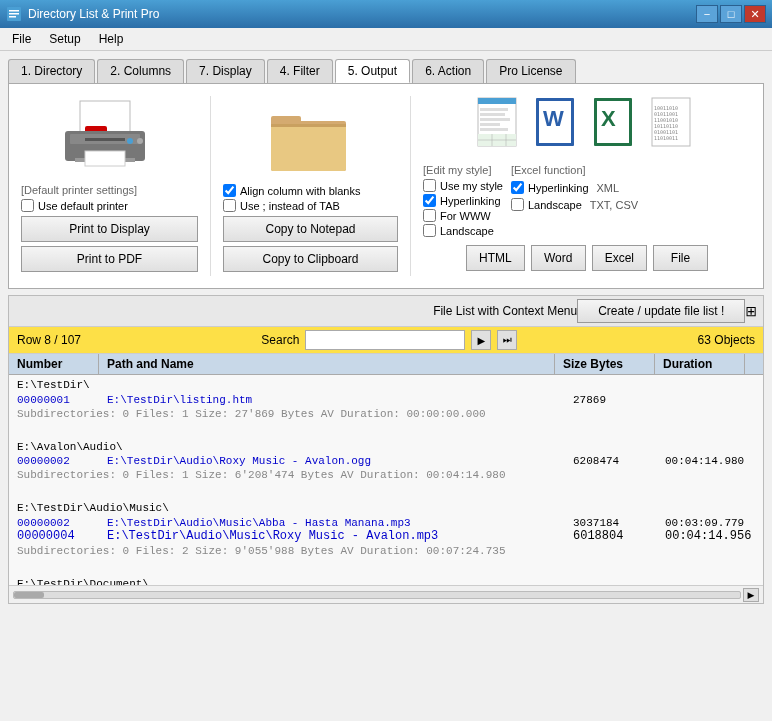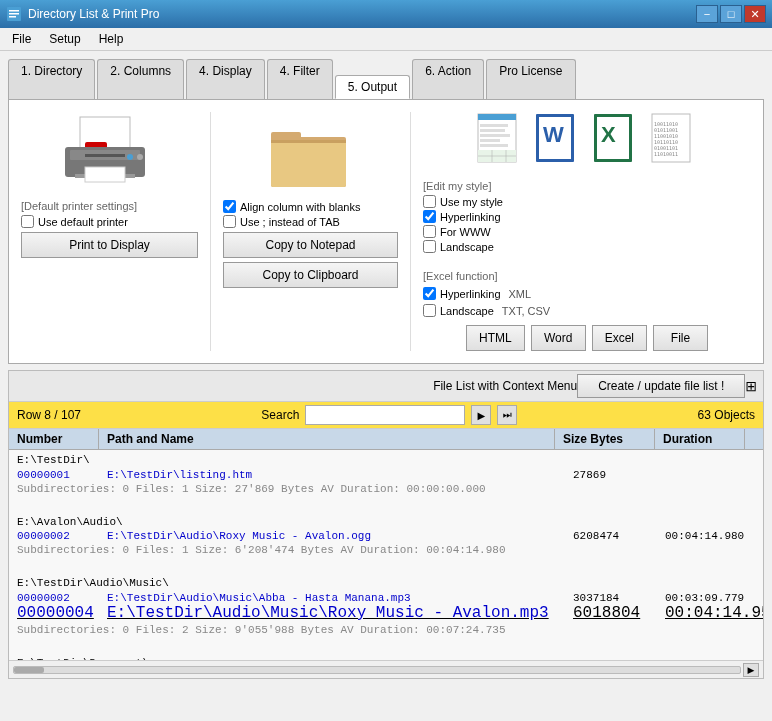--- a/index.html
+++ b/index.html
@@ -51,21 +51,20 @@
       border: 1px solid #aaa;
       border-bottom: none;
       cursor: pointer;
       font-size: 12px;
       border-radius: 3px 3px 0 0;
     }
     .tab.active {
       background: white;
       border-bottom: 1px solid white;
       z-index: 1;
-      margin-top: 16px;
     }
     
     .tab-content {
       background: white;
       border: 1px solid #aaa;
       padding: 12px;
     }
     
     .section-icon { display: flex; justify-content: center; margin-bottom: 8px; }
     
@@ -195,21 +194,21 @@
   <span class="menu-item">File</span>
   <span class="menu-item">Setup</span>
   <span class="menu-item">Help</span>
 </div>
 
 <div class="main-content">
 
   <div class="tabs">
     <div class="tab">1. Directory</div>
     <div class="tab">2. Columns</div>
-    <div class="tab">4. Display</div>
+    <div class="tab">7. Display</div>
     <div class="tab">4. Filter</div>
     <div class="tab active">5. Output</div>
     <div class="tab">6. Action</div>
     <div class="tab">Pro License</div>
   </div>
 
   <div class="tab-content">
     <div class="three-col">
 
       <div class="col1">
@@ -235,20 +234,21 @@
             <circle cx="85" cy="45" r="3" fill="#aaa"></circle>
           </svg>
         </div>
 
         <div class="label-gray">[Default printer settings]</div>
         <div class="checkbox-row">
           <input type="checkbox" style="">
           <label>Use default printer</label>
         </div>
         <button class="action-btn">Print to Display</button>
+        <button class="action-btn">Print to PDF</button>
       </div>
 
       <div class="col2">
 
         <div class="section-icon">
           <svg width="90" height="80" viewBox="0 0 90 80">
 
             <rect x="5" y="25" width="75" height="50" fill="#d4aa70" rx="2"></rect>
 
             <rect x="5" y="20" width="30" height="12" fill="#d4aa70" rx="2"></rect>
@@ -307,21 +307,21 @@
 
             <text x="5" y="14" font-size="5" fill="#888" font-family="monospace">10011010</text>
             <text x="5" y="20" font-size="5" fill="#888" font-family="monospace">01011001</text>
             <text x="5" y="26" font-size="5" fill="#888" font-family="monospace">11001010</text>
             <text x="5" y="32" font-size="5" fill="#888" font-family="monospace">10110110</text>
             <text x="5" y="38" font-size="5" fill="#888" font-family="monospace">01001101</text>
             <text x="5" y="44" font-size="5" fill="#888" font-family="monospace">11010011</text>
           </svg>
         </div>
 
-        <div style="display:flex; gap:15px;flex-direction:column;">
+        <div style="display:flex; gap:8px;">
 
           <div>
             <div class="label-gray">[Edit my style]</div>
             <div class="checkbox-row">
               <input type="checkbox" style="">
               <label>Use my style</label>
             </div>
             <div class="checkbox-row">
               <input type="checkbox" checked="" style="">
               <label>Hyperlinking</label>
@@ -414,21 +414,21 @@
       <div class="list-line gray">Subdirectories: 0     Files: 1     Size: 6'208'474 Bytes     AV Duration: 00:04:14.980</div>
       <div class="list-line">&nbsp;</div>
 
       <div class="list-line dir">E:\TestDir\Audio\Music\</div>
       <div style="display:flex; font-family:'Courier New',monospace; font-size:11px; padding:0 8px;">
         <span style="width:90px; color:#0000cc;">00000002</span>
         <span style="flex:1; color:#0000cc;">E:\TestDir\Audio\Music\Abba - Hasta Manana.mp3</span>
         <span style="width:100px; padding-left:8px;">3037184</span>
         <span style="width:90px;">00:03:09.779</span>
       </div>
-      <div style="display:flex; font-family:'Courier New',monospace; font-size:16px; padding:0 8px;text-decoration:underline;">
+      <div style="display:flex; font-family:'Courier New',monospace; font-size:12px; padding:0 8px;">
         <span style="width:90px; color:#0000cc;">00000004</span>
         <span style="flex:1; color:#0000cc;">E:\TestDir\Audio\Music\Roxy Music - Avalon.mp3</span>
         <span style="width:100px; padding-left:8px;">6018804</span>
         <span style="width:90px;">00:04:14.956</span>
       </div>
       <div class="list-line gray">Subdirectories: 0     Files: 2     Size: 9'055'988 Bytes     AV Duration: 00:07:24.735</div>
       <div class="list-line">&nbsp;</div>
 
       <div class="list-line dir">E:\TestDir\Document\</div>
     </div>

